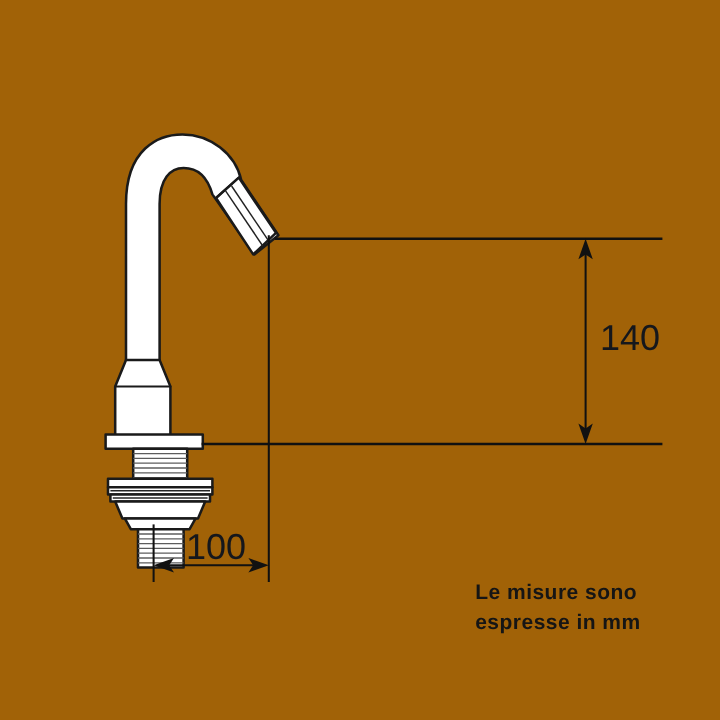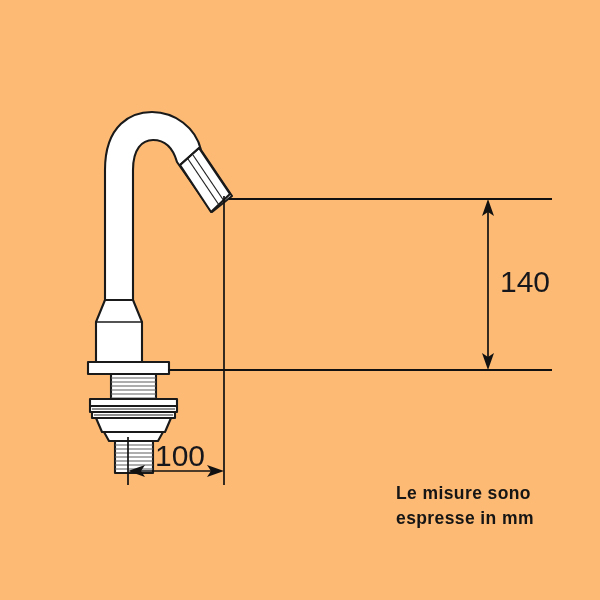--- a/index.html
+++ b/index.html
@@ -11,21 +11,21 @@
   body {
     width: 600px;
     height: 600px;
     overflow: hidden;
     font-family: "Liberation Sans", sans-serif;
   }
   #drawing-root {
     position: relative;
     width: 600px;
     height: 600px;
-    background: #fdba74;
+    background: #a16207;
   }
   svg.drawing-canvas {
     position: absolute;
     top: 0;
     left: 0;
     display: block;
   }
   .dim-text {
     font-family: "Liberation Sans", sans-serif;
     font-size: 30px;

